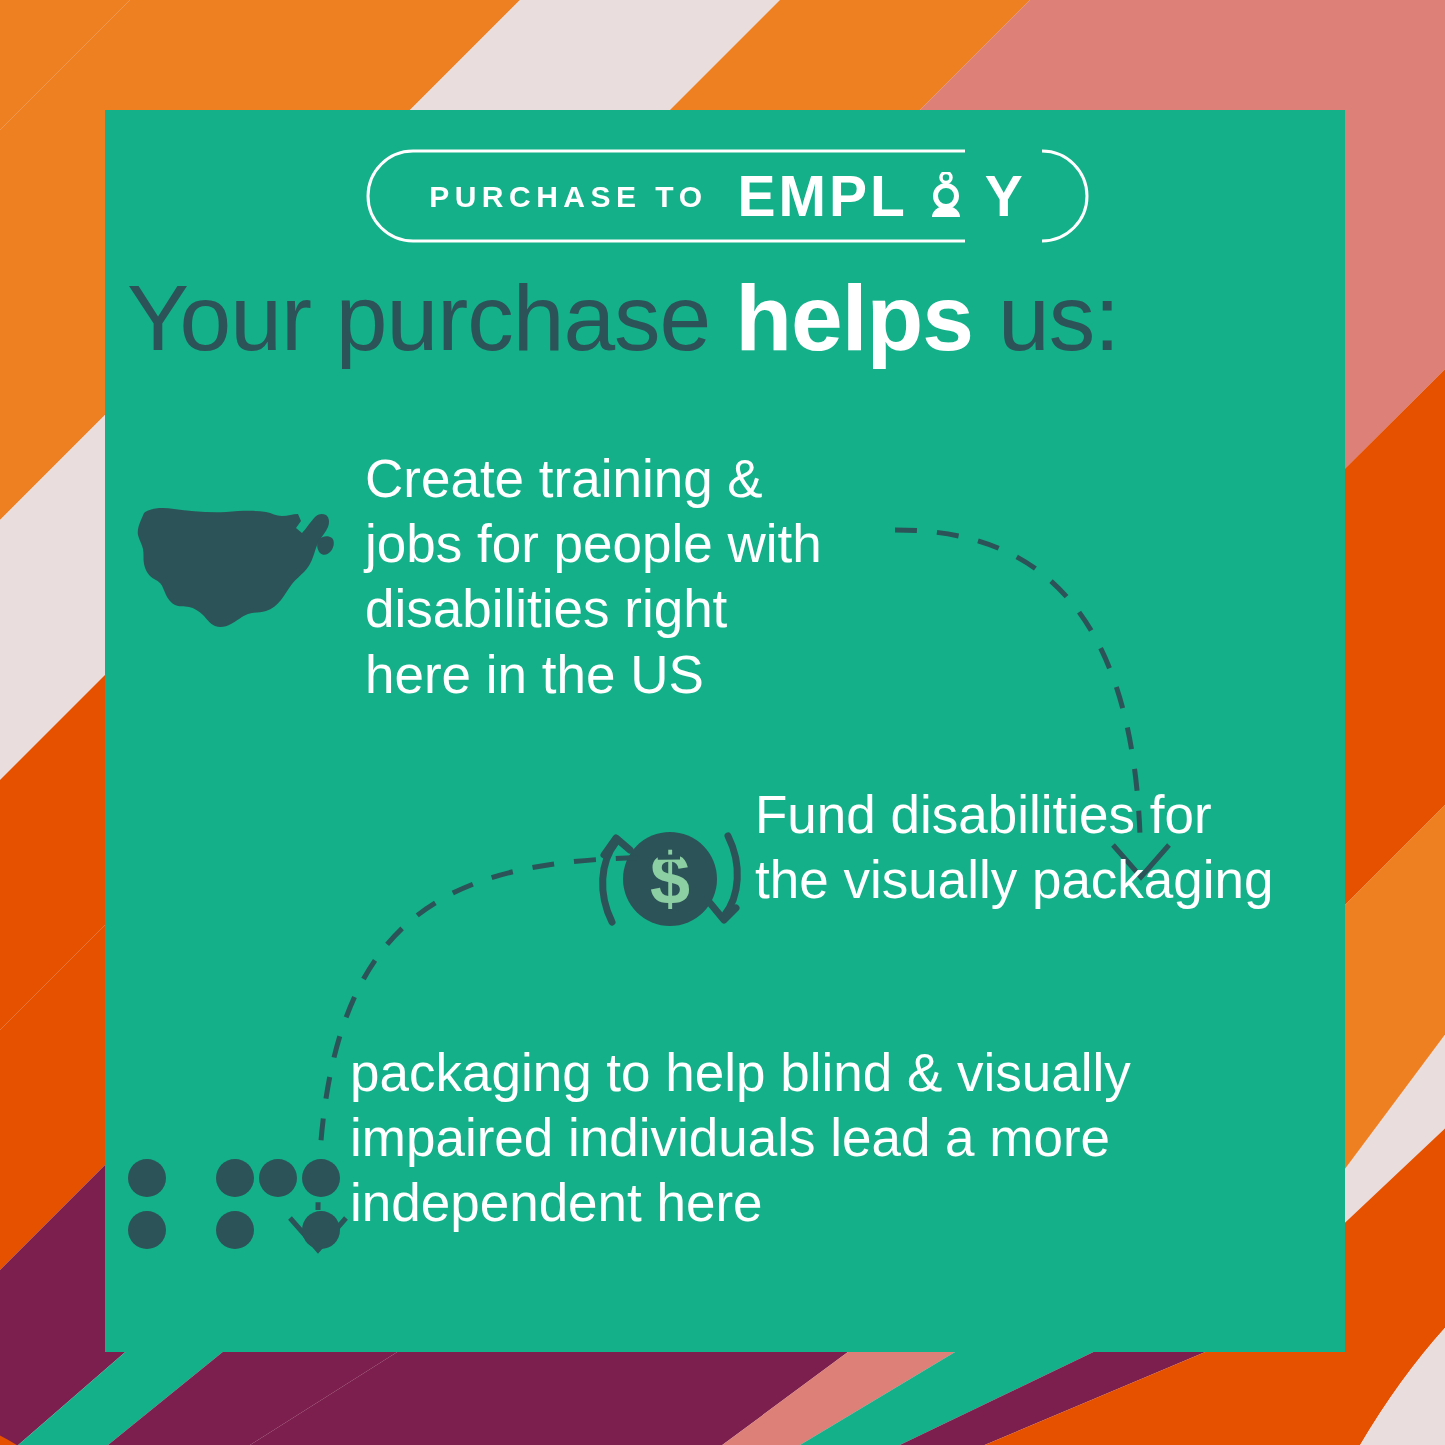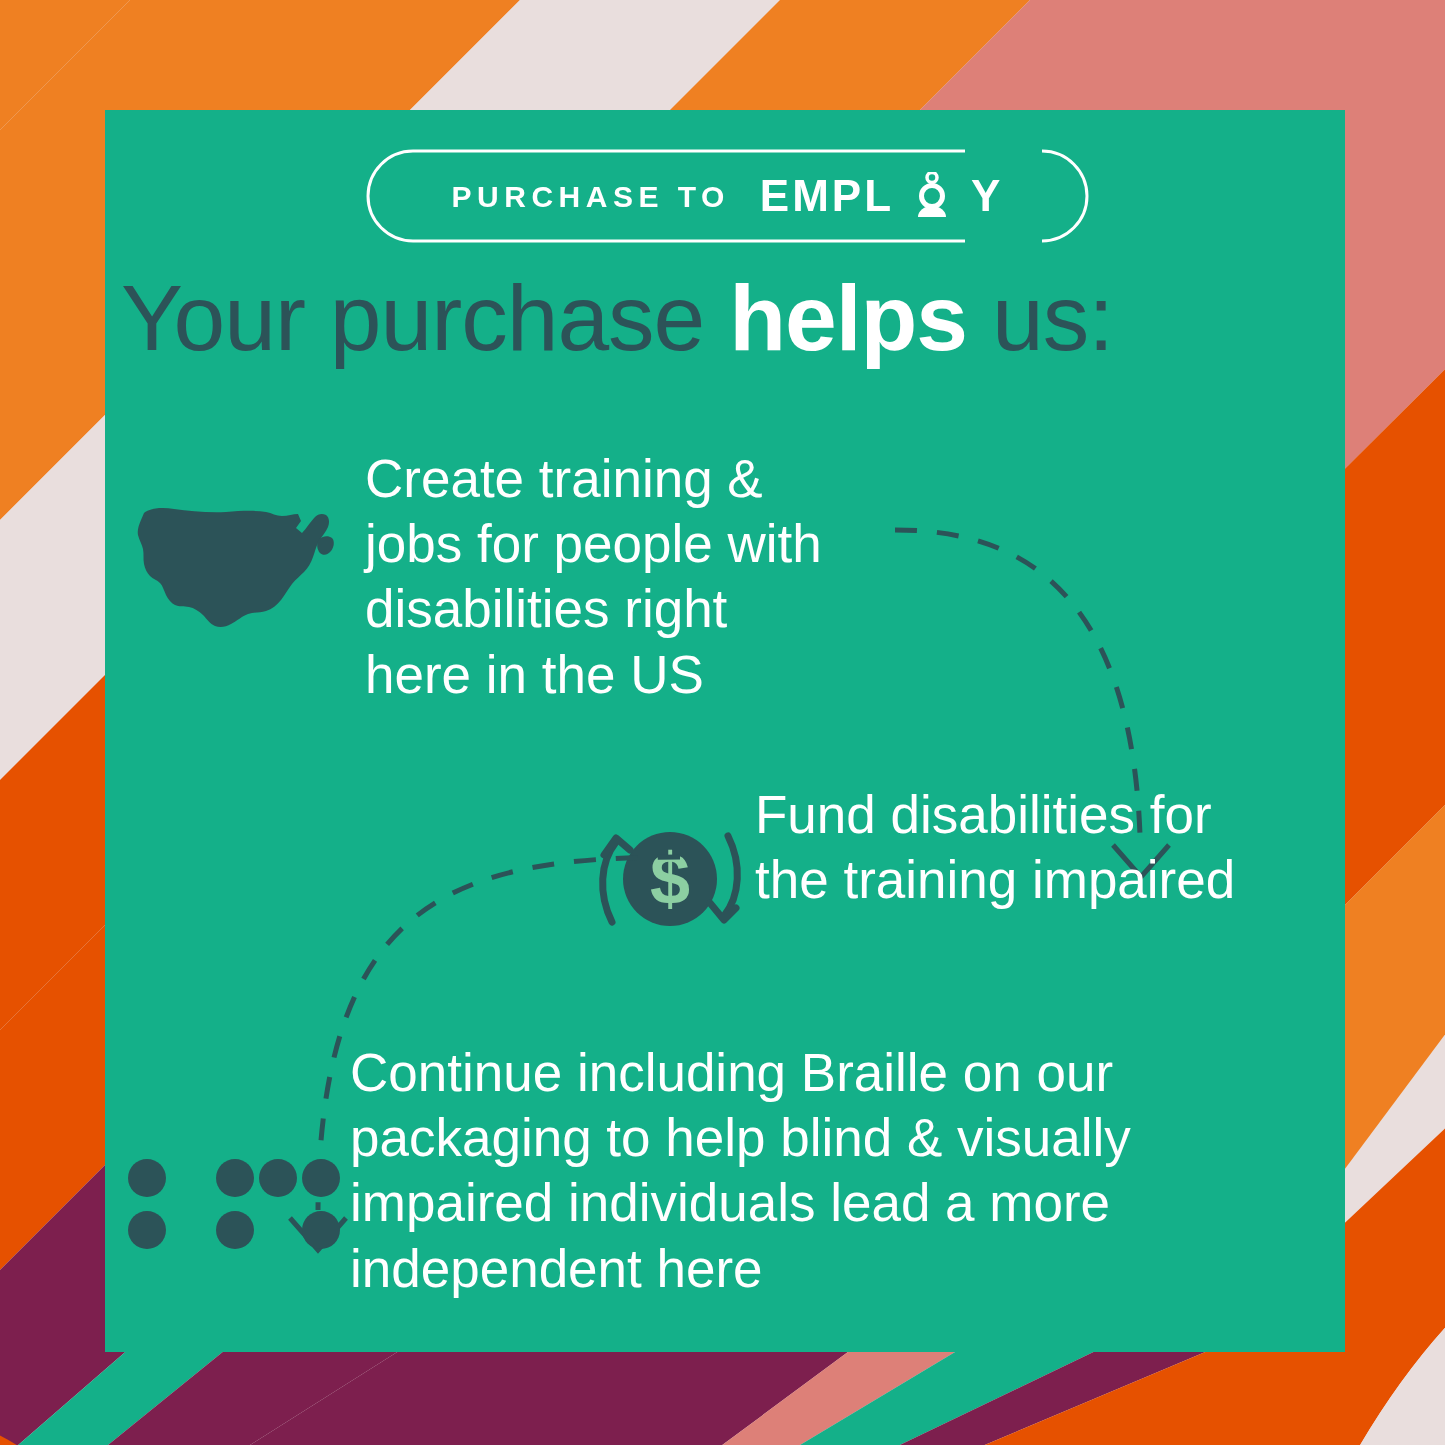--- a/index.html
+++ b/index.html
@@ -54,43 +54,44 @@
     color: #ffffff;
     font-size: 30px;
     font-weight: bold;
     letter-spacing: 5.5px;
     line-height: 1;
     position: relative;
     top: 1px;
   }
   .badge-part2 {
     color: #ffffff;
-    font-size: 44px;
+    font-size: 57px;
     font-weight: bold;
     letter-spacing: 3px;
     line-height: 1;
     margin-left: 14px;
     position: relative;
     top: 0px;
   }
   .badge-person {
     display: inline-block;
     width: 42px;
     height: 46px;
     position: relative;
     vertical-align: middle;
     margin: 0 2px 0 1px;
     top: -1px;
   }
   
   #headline {
     position: absolute;
-    left: 16px;
+    left: 0px;
     top: 162px;
     width: 1036px;
+    text-align: center;
     white-space: nowrap;
     line-height: 1;
   }
   .hl-dark {
     color: #2c5358;
     font-size: 93px;
     font-weight: normal;
     letter-spacing: -1px;
   }
   .hl-white {
@@ -207,41 +208,40 @@
       <circle cx="80" cy="57" r="47" fill="#2c5358"></circle>
       <text x="80" y="57" fill="#8ccfa2" font-family="Liberation Sans, sans-serif" font-size="72" font-weight="bold" text-anchor="middle" dominant-baseline="central">$</text>
       <path d="M22,100 C8,72 10,40 26,20" fill="none" stroke="#2c5358" stroke-width="7" stroke-linecap="round"></path>
       <path d="M14,33 L26,16 L40,28" fill="none" stroke="#2c5358" stroke-width="7" stroke-linecap="round" stroke-linejoin="round"></path>
       <path d="M138,14 C152,42 150,74 134,94" fill="none" stroke="#2c5358" stroke-width="7" stroke-linecap="round"></path>
       <path d="M120,81 L134,98 L146,86" fill="none" stroke="#2c5358" stroke-width="7" stroke-linecap="round" stroke-linejoin="round"></path>
     </svg>
 
     <div id="item2-text" class="item-text">
       <div>Fund disabilities for</div>
-      <div>the training impaired</div>
+      <div>the visually packaging</div>
     </div>
 
     <svg id="arrow2" width="520" height="420" viewBox="0 0 520 420">
       <path d="M490,17 C270,17 130,55 128,370" fill="none" stroke="#2c5358" stroke-width="5" stroke-dasharray="22 20" stroke-linecap="butt"></path>
       <path d="M100,378 L128,410 L156,378" fill="none" stroke="#2c5358" stroke-width="5" stroke-linecap="butt"></path>
     </svg>
 
     <svg id="braille" width="230" height="115" viewBox="0 0 230 115">
       <circle cx="32" cy="28" r="19" fill="#2c5358"></circle>
       <circle cx="32" cy="80" r="19" fill="#2c5358"></circle>
       <circle cx="120" cy="28" r="19" fill="#2c5358"></circle>
       <circle cx="120" cy="80" r="19" fill="#2c5358"></circle>
       <circle cx="163" cy="28" r="19" fill="#2c5358"></circle>
       <circle cx="206" cy="28" r="19" fill="#2c5358"></circle>
       <circle cx="206" cy="80" r="19" fill="#2c5358"></circle>
       <circle cx="249" cy="28" r="19" fill="#2c5358"></circle>
       <circle cx="249" cy="80" r="19" fill="#2c5358"></circle>
     </svg>
 
     <div id="item3-text" class="item-text">
-      <div>Continue including Braille on our</div>
       <div>packaging to help blind &amp; visually</div>
       <div>impaired individuals lead a more</div>
       <div>independent here</div>
     </div>
 
   </div>
 </div>
 
 </body></html>

